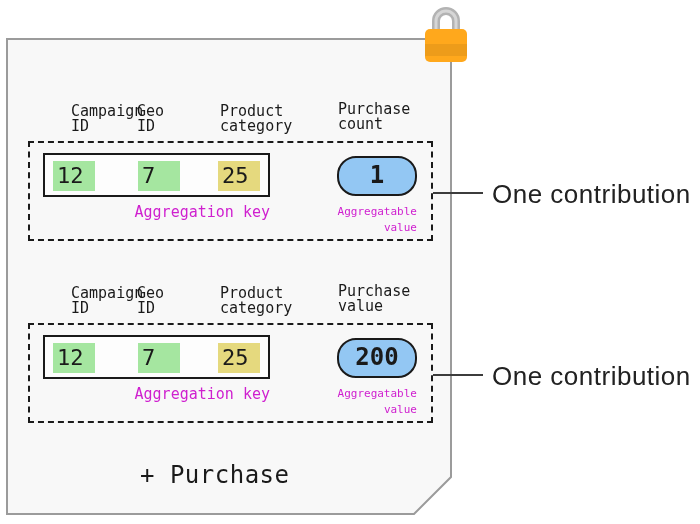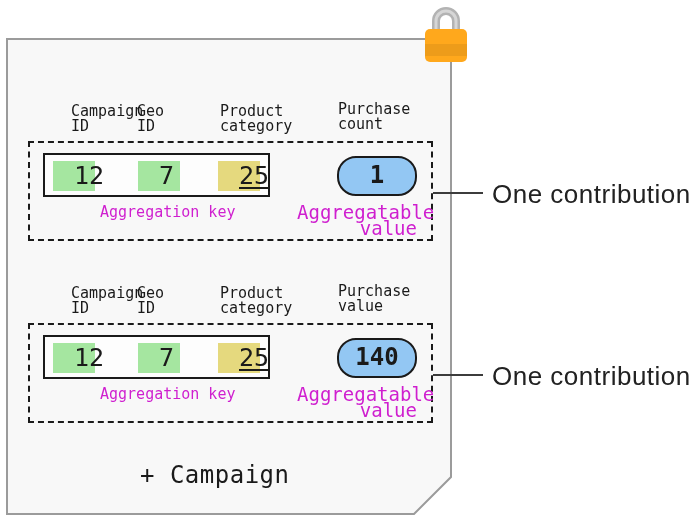--- a/index.html
+++ b/index.html
@@ -25,40 +25,40 @@
   .dashed-box{
     position:absolute;left:28px;top:37px;width:405px;height:100px;
     border:2px dashed #1a1a1a;box-sizing:border-box;
   }
   .key-box{
     position:absolute;left:43px;top:49px;width:227px;height:44px;
     border:2px solid #1a1a1a;box-sizing:border-box;background:#fdfdfd;
   }
   .key-cell{
     position:absolute;top:57px;width:42px;height:30px;line-height:30px;
-    font-size:25px;padding-left:21px;box-sizing:border-box;
+    font-size:22px;padding-left:4px;box-sizing:border-box;
   }
   .key-cell.c1{left:53px;background:var(--key_green);}
   .key-cell.c2{left:138px;background:var(--key_green);}
   .key-cell.c3{left:218px;background:var(--key_yellow);}
-  .key-cell .u{text-decoration:underline;text-underline-offset:3px;text-decoration-thickness:2px;}
+  .key-cell .u{text-underline-offset:3px;text-decoration-thickness:2px;}
 
   .key-label{
-    position:absolute;left:100px;top:100px;width:170px;
+    position:absolute;left:100px;top:100px;width:170px;text-align:right;
     font-size:15px;line-height:16px;color:var(--label_magenta);
   }
   .value-pill{
     position:absolute;left:337px;top:52px;width:80px;height:40px;
     border:2px solid #1a1a1a;border-radius:19px;box-sizing:border-box;
     background:var(--value_blue);text-align:center;line-height:34px;
     font-size:24px;font-weight:bold;
   }
   .value-label{
     position:absolute;left:297px;top:100px;width:120px;text-align:right;
-    font-size:19px;line-height:16px;color:var(--label_magenta);white-space:pre-line;
+    font-size:11px;line-height:16px;color:var(--label_magenta);white-space:pre-line;
   }
   .connector{
     position:absolute;left:433px;top:88px;width:50px;height:2px;background:#3c3c3c;
   }
   .annotation{
     position:absolute;left:492px;top:75px;
     font-family:"Liberation Sans", sans-serif;font-size:26px;letter-spacing:0.5px;color:#222222;
     white-space:nowrap;
   }
   .metadata{
@@ -117,23 +117,23 @@
     <div class="col-header h-measure">Purchase
 value</div>
 
     <div class="dashed-box"></div>
     <div class="key-box"></div>
     <div class="key-cell c1">12</div>
     <div class="key-cell c2">7</div>
     <div class="key-cell c3"><span class="u">25</span></div>
     <div class="key-label">Aggregation key</div>
 
-    <div class="value-pill">140</div>
+    <div class="value-pill">200</div>
     <div class="value-label">Aggregatable
 value</div>
 
     <div class="connector"></div>
     <div class="annotation">One contribution</div>
   </div>
 
-  <div class="metadata">+ Campaign</div>
+  <div class="metadata">+ Purchase</div>
 
 </div>
 
 </body></html>

